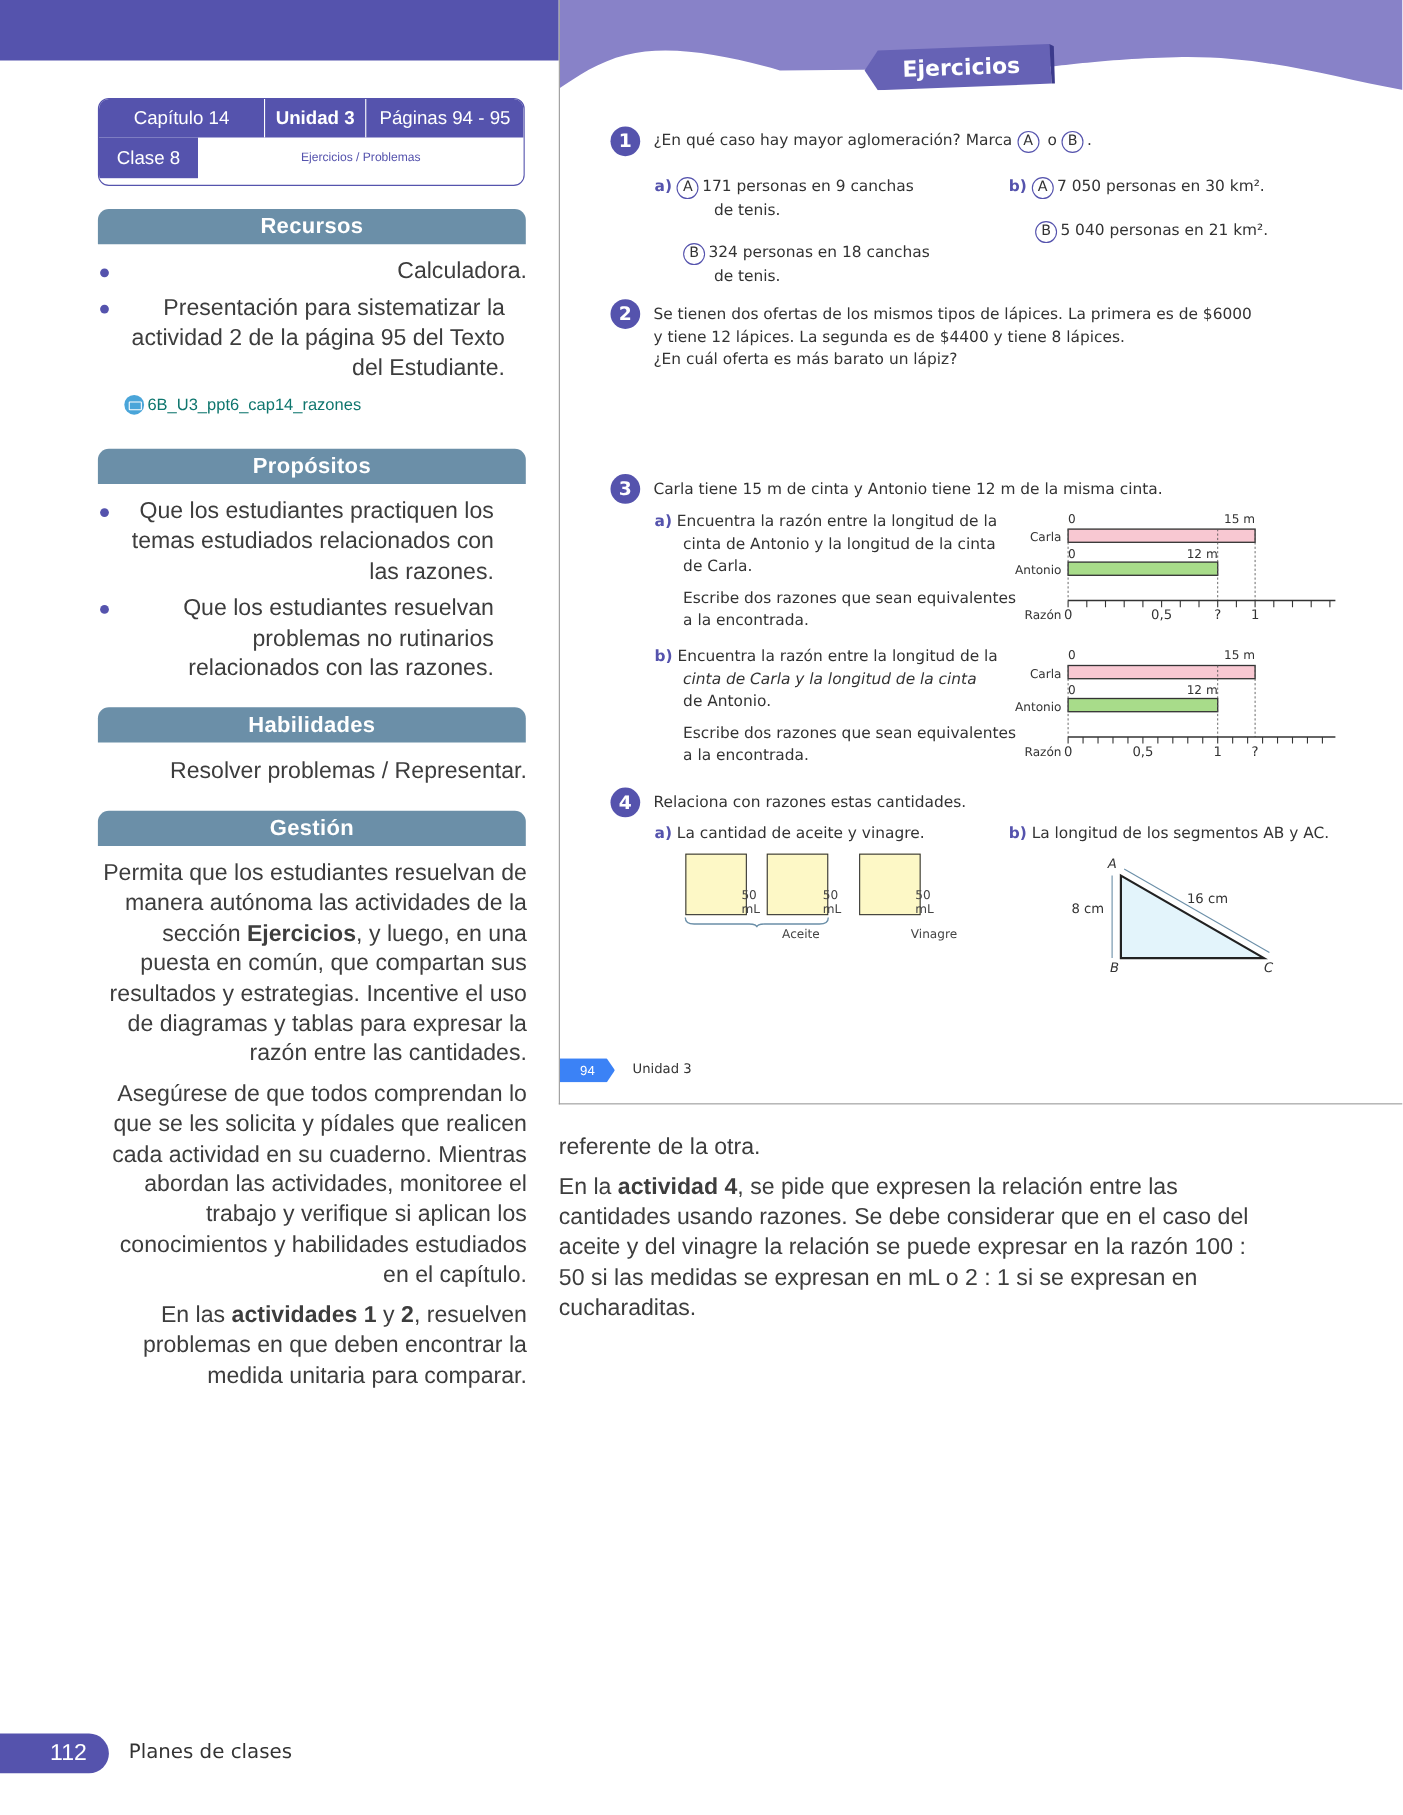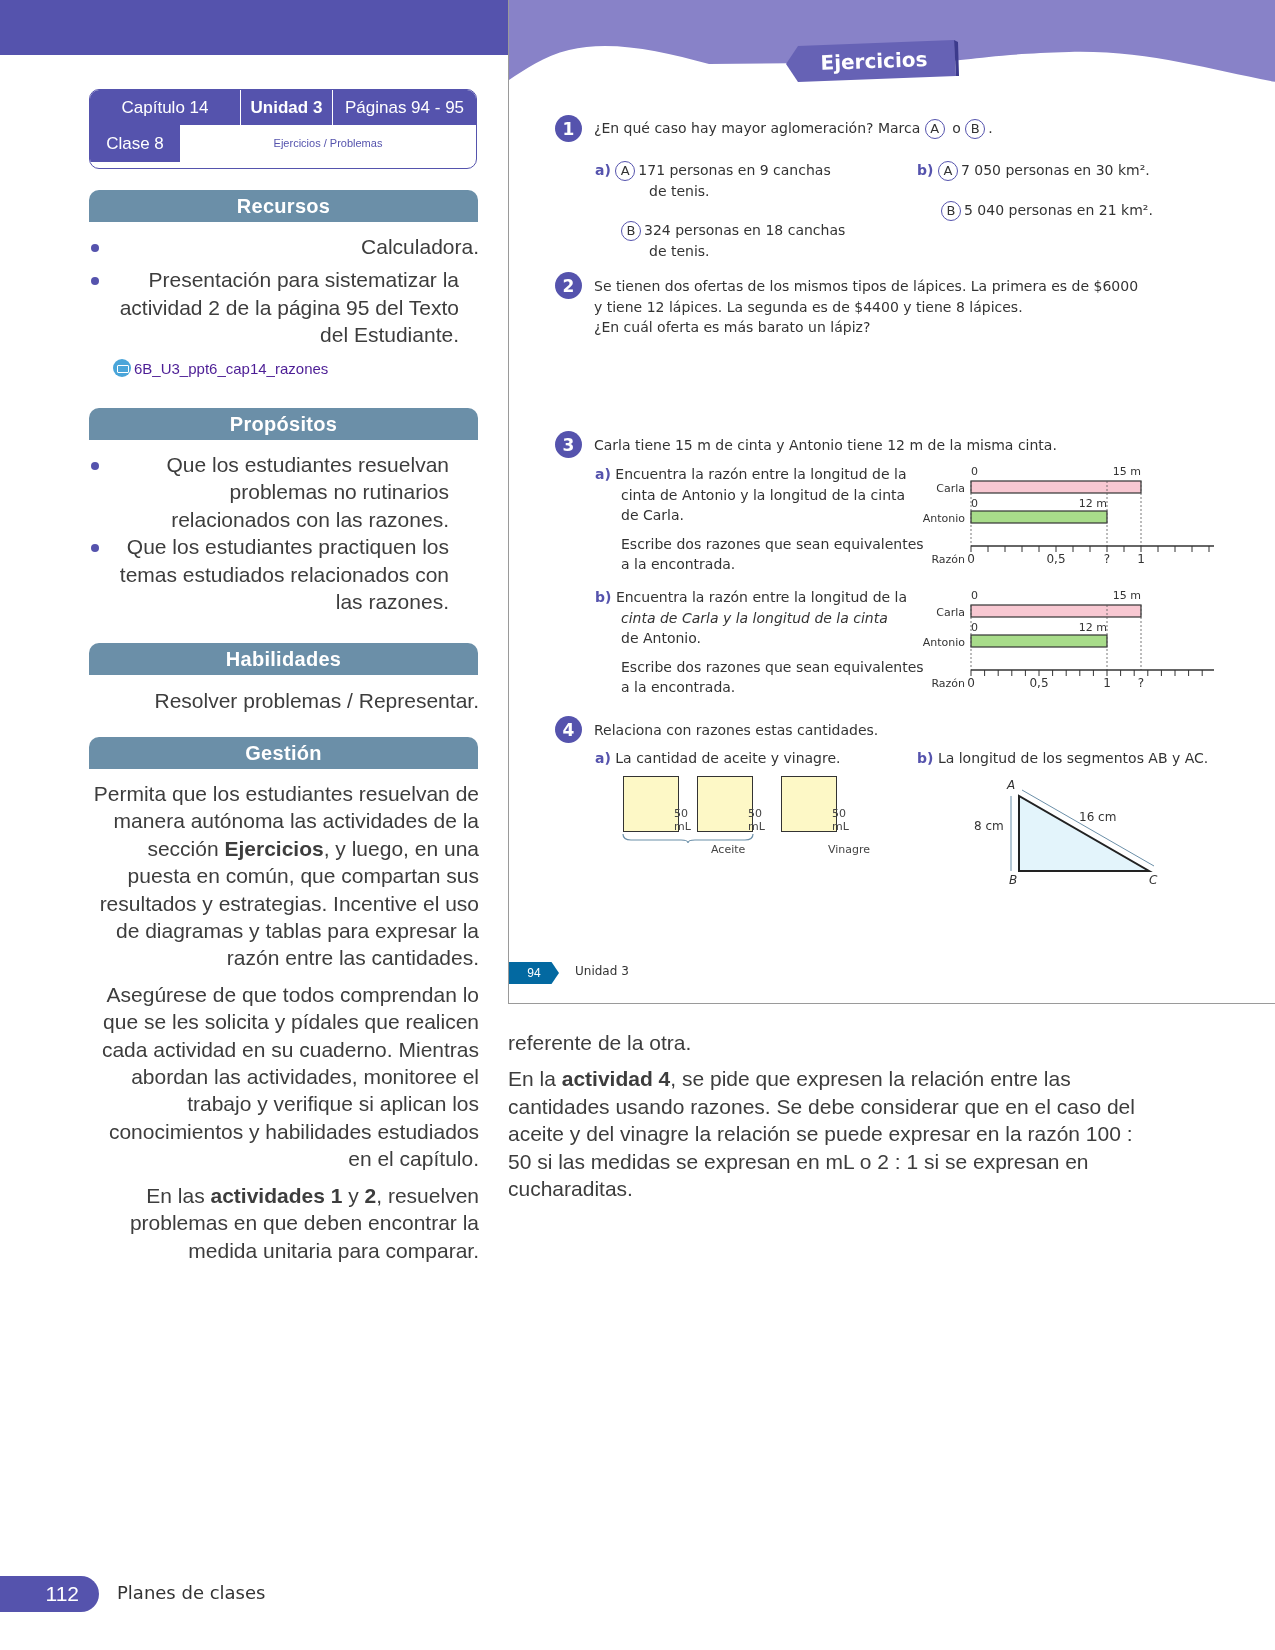--- a/index.html
+++ b/index.html
@@ -24,34 +24,34 @@
   #info-box .clase { position: absolute; left: 0; top: 35px; width: 90px; height: 37px; background: #5553ad; color: #fff; font-size: 17px; display: flex; align-items: center; justify-content: center; }
   #info-box .ejer { position: absolute; left: 90px; right: 0; top: 35px; height: 35px; color: #5553ad; font-size: 11px; display: flex; align-items: center; justify-content: center; }
 
   
   .sec-head { left: 89px; width: 389px; height: 32px; background: #6b8fa8; color: #fff; font-weight: bold; font-size: 20px; border-radius: 10px 10px 0 0; display: flex; align-items: center; justify-content: center; letter-spacing: 0.3px; }
   .left-text { left: 89px; width: 390px; font-size: 21px; line-height: 27.4px; color: #3d3d3d; text-align: right; }
   .bullet-list { margin: 0; padding: 0; list-style: none; }
   .bullet-list li { position: relative; padding-left: 24px; }
   .bullet-list li::before { content: ""; position: absolute; left: 2px; top: 11px; width: 8px; height: 8px; border-radius: 50%; background: #5553ad; }
   .para { margin: 0 0 9px 0; }
-  .link-line { font-size: 15px; color: #4c1d95; display: flex; align-items: center; gap: 3px; padding-left: 24px; margin-top: 6px; }
+  .link-line { font-size: 15px; color: #0f766e; display: flex; align-items: center; gap: 3px; padding-left: 24px; margin-top: 6px; }
   .link-icon { width: 18px; height: 18px; border-radius: 50%; background: #4aa5d9; display: inline-block; position: relative; }
   .link-icon::after { content: ""; position: absolute; left: 4px; top: 6px; width: 10px; height: 6px; border: 1.5px solid #fff; border-radius: 1px; }
 
   
   #book { left: 508px; top: 0; width: 767px; height: 1004px; border-left: 1.5px solid #9a9a9a; border-bottom: 1.5px solid #9a9a9a; box-sizing: border-box; background: #fff; overflow: hidden; }
   #book-wave { position: absolute; left: 0; top: 0; width: 767px; height: 90px; }
   #ejer-tag { position: absolute; left: 275px; top: 38px; width: 176px; height: 44px; }
   .bk { position: absolute; font-family: "DejaVu Sans", sans-serif; font-size: 14px; color: #333; line-height: 20.5px; }
   .num-circle { position: absolute; width: 27px; height: 27px; border-radius: 50%; background: #5553ad; color: #fff; font-weight: bold; font-size: 17px; display: flex; align-items: center; justify-content: center; font-family: "DejaVu Sans", sans-serif; }
   .lbl { color: #5553ad; font-weight: bold; }
   .circ { display: inline-block; width: 18px; height: 18px; border: 1px solid #5553ad; border-radius: 50%; text-align: center; line-height: 18px; font-size: 13px; color: #333; margin-right: 3px; }
   .small { font-size: 11px; color: #444; font-family: "DejaVu Sans", sans-serif; margin-left: 40px; }
-  #book-footer-tab { position: absolute; left: 0; top: 962px; width: 50px; height: 22px; background: #0369a1; clip-path: polygon(0 0, 85% 0, 100% 50%, 85% 100%, 0 100%); color: #fff; font-size: 12px; display: flex; align-items: center; justify-content: center; }
+  #book-footer-tab { position: absolute; left: 0; top: 962px; width: 50px; height: 22px; background: #3b82f6; clip-path: polygon(0 0, 85% 0, 100% 50%, 85% 100%, 0 100%); color: #fff; font-size: 12px; display: flex; align-items: center; justify-content: center; }
   #book-footer-unit { position: absolute; left: 66px; top: 964px; font-size: 12px; color: #333; font-family: "DejaVu Sans", sans-serif; }
 
   
   .right-text { left: 508px; width: 650px; font-size: 21px; line-height: 27.4px; color: #3d3d3d; }
 
   
   #footer-tab { left: 0; top: 1576px; width: 99px; height: 36px; background: #5553ad; border-radius: 0 18px 18px 0; color: #fff; font-size: 21px; display: flex; align-items: center; justify-content: flex-end; padding-right: 20px; box-sizing: border-box; }
   #footer-label { left: 117px; top: 1582px; font-size: 18px; color: #333; font-family: "DejaVu Sans", sans-serif; }
 </style>
 </head>
@@ -77,22 +77,22 @@
   </ul>
   <div class="link-line">
     <span class="link-icon"></span>
     <span>6B_U3_ppt6_cap14_razones</span>
   </div>
 </div>
 
 <div class="abs sec-head" style="top:408px;">Propósitos</div>
 <div class="abs left-text" style="top:451px;">
   <ul class="bullet-list">
+    <li style="margin-bottom:6px;padding-right:30px;">Que los estudiantes practiquen los temas estudiados relacionados con las razones.</li>
     <li style="padding-right:30px;">Que los estudiantes resuelvan problemas no rutinarios relacionados con las razones.</li>
-    <li style="margin-bottom:6px;padding-right:30px;">Que los estudiantes practiquen los temas estudiados relacionados con las razones.</li>
   </ul>
 </div>
 
 <div class="abs sec-head" style="top:643px;">Habilidades</div>
 <div class="abs left-text" style="top:687px;">Resolver problemas / Representar.</div>
 
 <div class="abs sec-head" style="top:737px;">Gestión</div>
 <div class="abs left-text" style="top:780px;">
   <p class="para"><span>Permita que los estudiantes resuelvan de manera autónoma las actividades de la sección </span><b>Ejercicios</b><span>, y luego, en una puesta en común, que compartan sus resultados y estrategias. Incentive el uso de diagramas y tablas para expresar la razón entre las cantidades.</span></p>
   <p class="para">Asegúrese de que todos comprendan lo que se les solicita y pídales que realicen cada actividad en su cuaderno. Mientras abordan las actividades, monitoree el trabajo y verifique si aplican los conocimientos y habilidades estudiados en el capítulo.</p>

